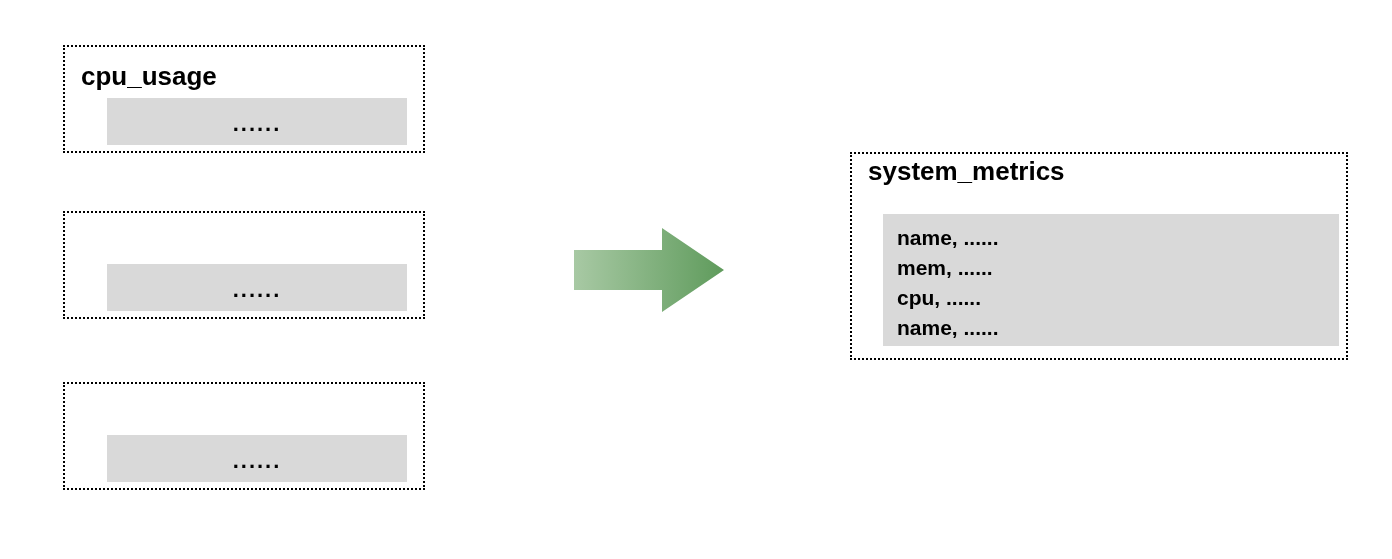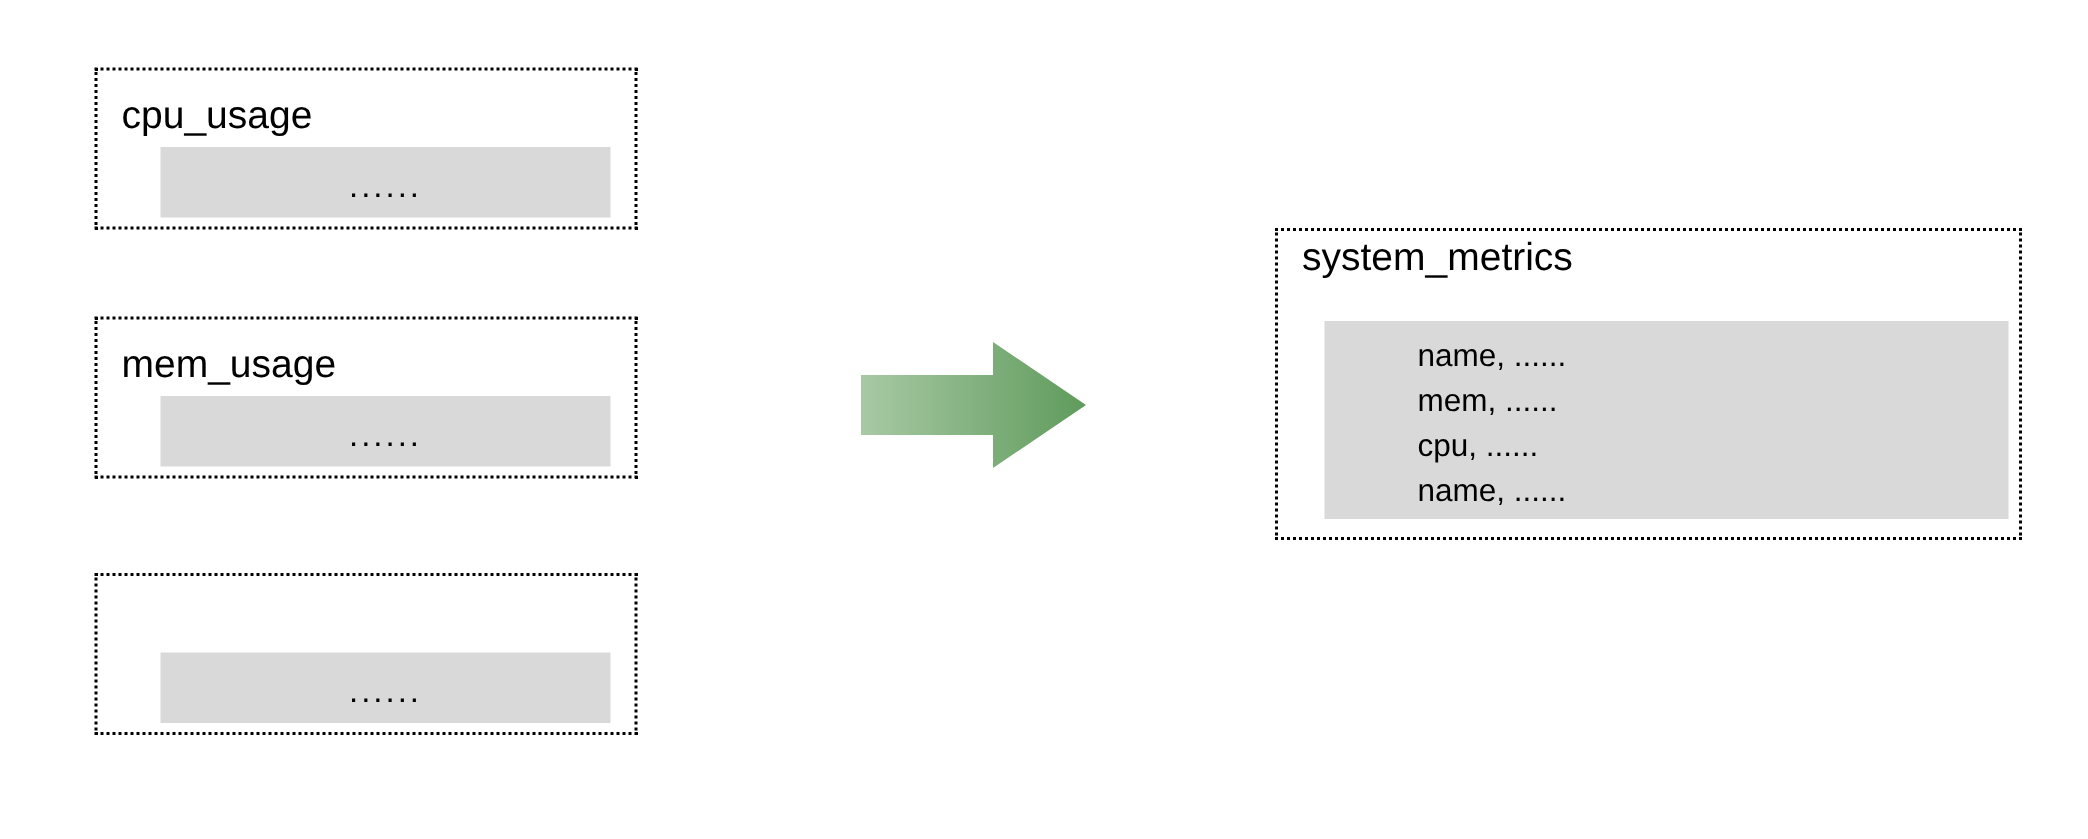--- a/index.html
+++ b/index.html
@@ -19,20 +19,21 @@
     position: absolute;
     inset: 0;
   }
 
   
   .entity-box {
     position: absolute;
     border: 2px dotted #000000;
     background: #ffffff;
     box-sizing: border-box;
+    font-weight: bold;
   }
   .entity-title {
     position: absolute;
     font-size: 26px;
     line-height: 30px;
     color: #000000;
     white-space: nowrap;
   }
   .entity-body {
     position: absolute;
@@ -78,21 +79,20 @@
     top: 60px;
     width: 456px;
     height: 132px;
     padding: 9px 0 0 14px;
   }
   .field-row {
     font-size: 21px;
     line-height: 30px;
     color: #000000;
     white-space: nowrap;
-    margin-left: 48px;
   }
 
   
   .arrow-wrap {
     position: absolute;
     left: 574px;
     top: 228px;
     width: 150px;
     height: 84px;
   }
@@ -104,21 +104,20 @@
 <div class="canvas">
 
   <div class="entity-box src-box" id="box-cpu">
     <div class="entity-title">cpu_usage</div>
     <div class="entity-body">
       <span class="ellipsis">......</span>
     </div>
   </div>
 
   <div class="entity-box src-box" id="box-mem">
-    <div class="entity-title">mem_usage</div>
     <div class="entity-body">
       <span class="ellipsis">......</span>
     </div>
   </div>
 
   <div class="entity-box src-box" id="box-disk">
     <div class="entity-body">
       <span class="ellipsis">......</span>
     </div>
   </div>

